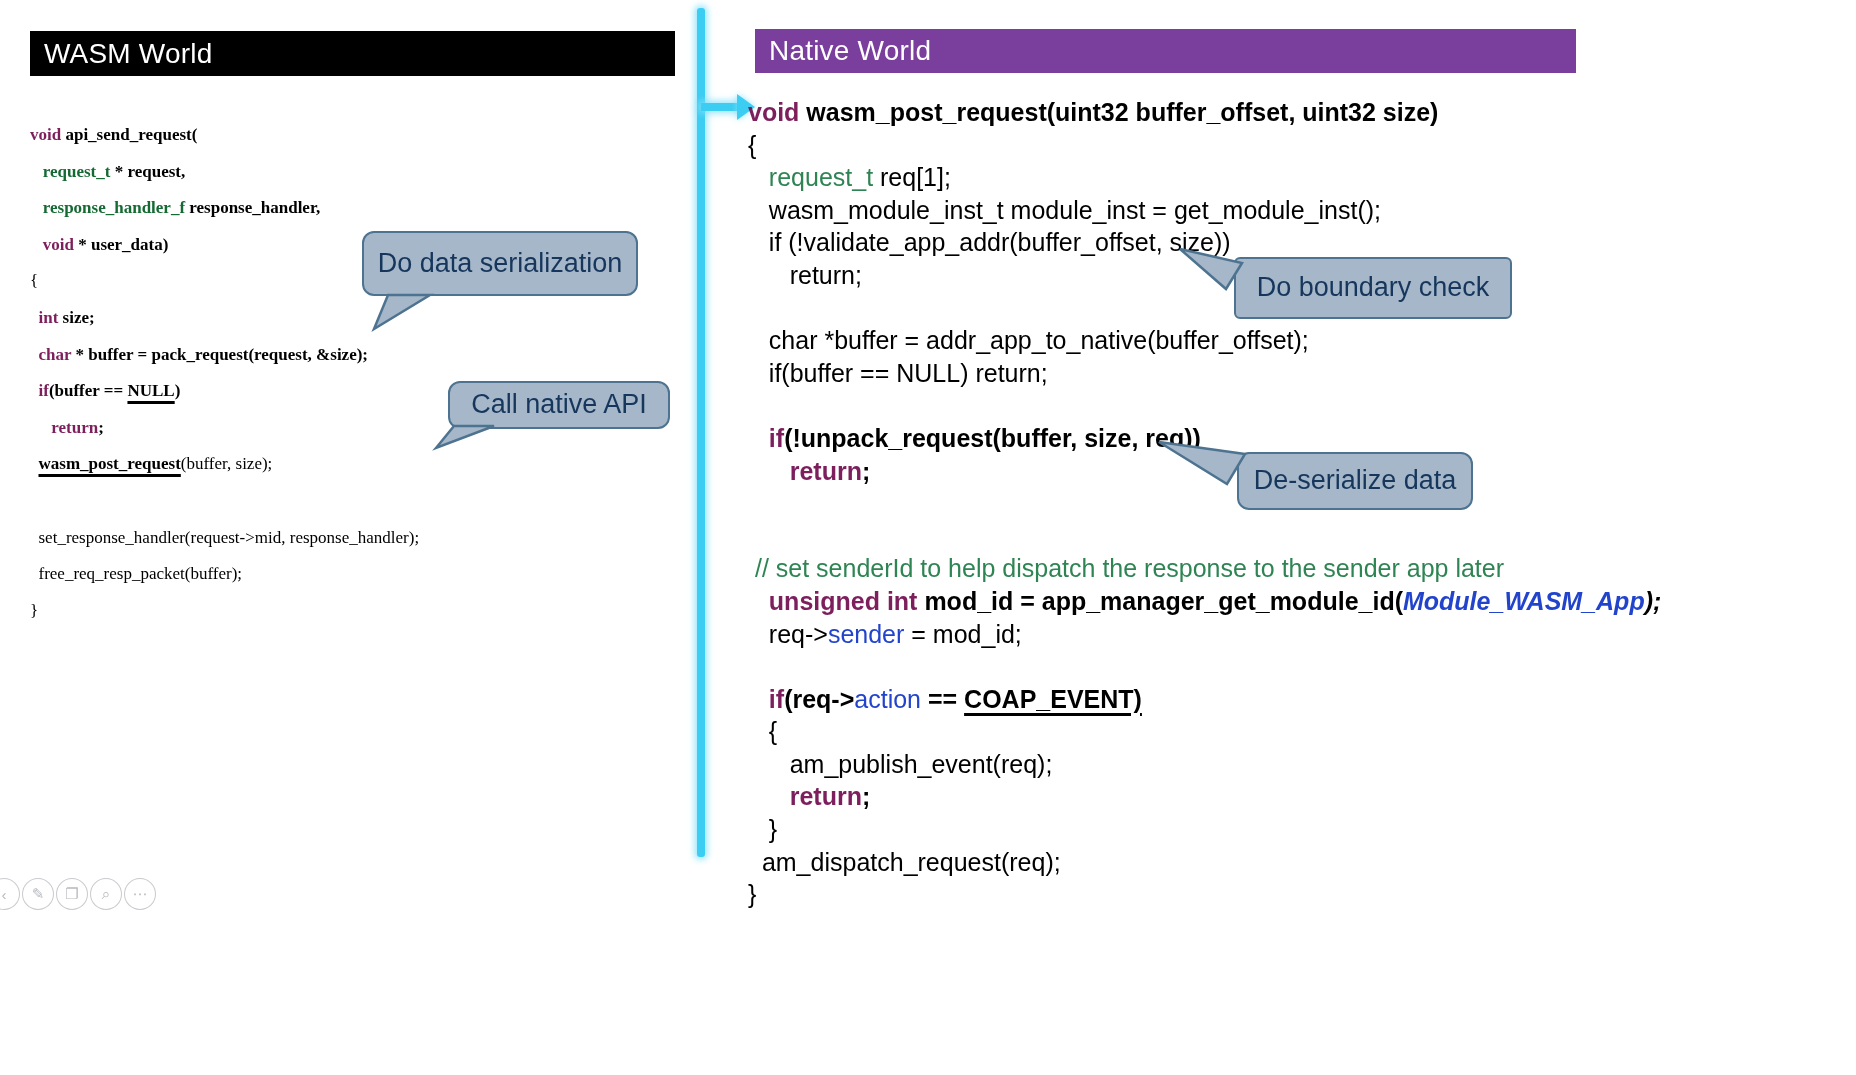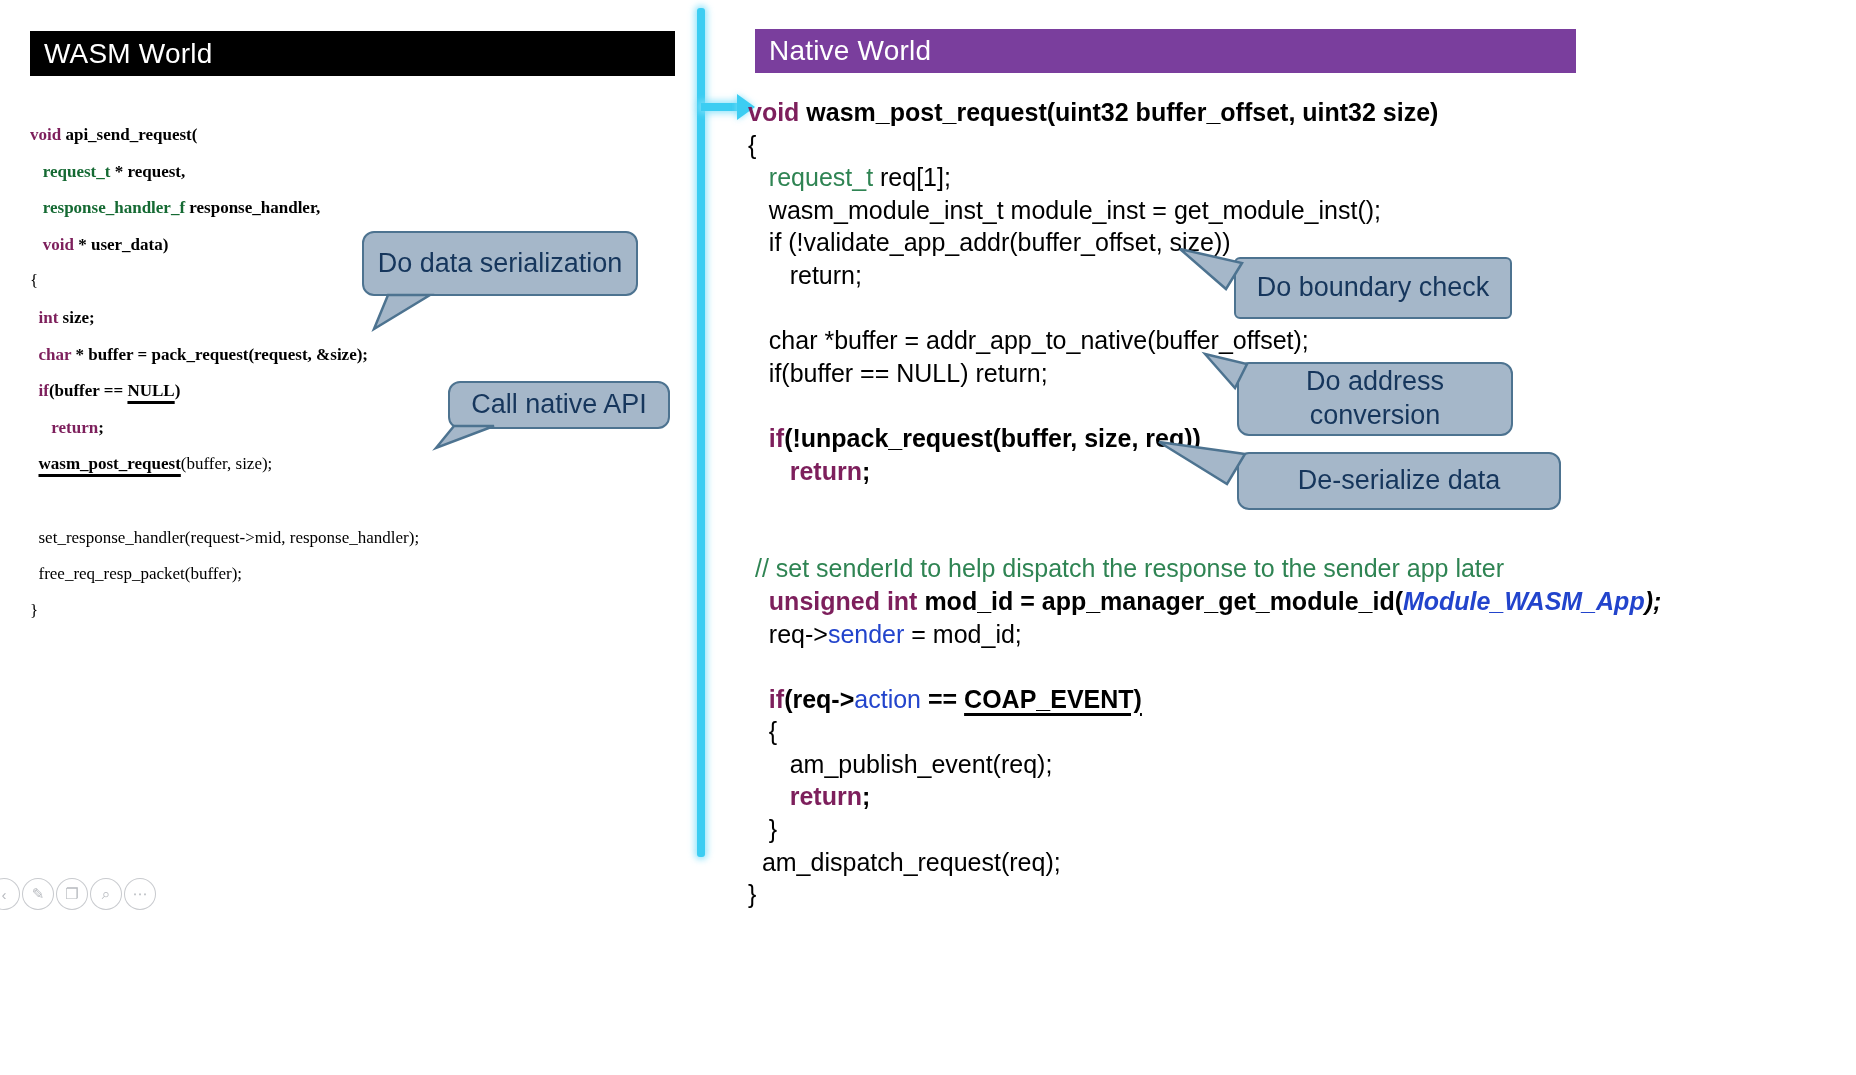--- a/index.html
+++ b/index.html
@@ -64,21 +64,21 @@
   .callout .tail{position:absolute;overflow:visible;}
   .callout .tail polygon{fill:var(--callout-fill,#A5B7C9);stroke:var(--callout-border,#4D7390);stroke-width:2.5;}
   .c1{left:362px;top:231px;width:276px;height:65px;}
   .c1 .tail{left:8px;bottom:-35px;width:60px;height:36px;}
   .c2{left:448px;top:381px;width:222px;height:48px;}
   .c2 .tail{left:-14px;bottom:-21px;width:60px;height:24px;}
   .c3{left:1234px;top:257px;width:278px;height:62px;border-radius:6px;}
   .c3 .tail{left:-56px;top:-12px;width:62px;height:42px;}
   .c4{left:1237px;top:362px;width:276px;height:74px;}
   .c4 .tail{left:-34px;top:-12px;width:42px;height:36px;}
-  .c5{left:1237px;top:452px;width:324px;height:58px;}
+  .c5{left:1237px;top:452px;width:236px;height:58px;}
   .c5 .tail{left:-80px;top:-14px;width:86px;height:44px;}
   
   .tool{
     position:absolute;top:878px;width:30px;height:30px;border-radius:50%;
     border:1.6px solid rgba(110,115,125,.38);color:rgba(110,115,125,.5);
     display:flex;align-items:center;justify-content:center;font-size:15px;
     background:rgba(255,255,255,.2);
   }
   .tool-0{left:-12px;} .tool-1{left:22px;} .tool-2{left:56px;} .tool-3{left:90px;} .tool-4{left:124px;}
 </style>
@@ -115,26 +115,20 @@
     <span>Call native API</span>
   </div>
 
   <div class="callout c3">
     <svg class="tail" viewBox="0 0 62 42" preserveAspectRatio="none">
         <polygon points="0,2 62,16 46,42"></polygon>
       </svg>
     <span>Do boundary check</span>
   </div>
 
-  <div class="callout c4">
-    <svg class="tail" viewBox="0 0 42 36" preserveAspectRatio="none">
-        <polygon points="0,2 42,12 30,36"></polygon>
-      </svg>
-    <span>Do address conversion</span>
-  </div>
 
   <div class="callout c5">
     <svg class="tail" viewBox="0 0 86 44" preserveAspectRatio="none">
         <polygon points="0,2 86,14 68,44"></polygon>
       </svg>
     <span>De-serialize data</span>
   </div>
 
   <div class="tool tool-0">
     <span>‹</span>

